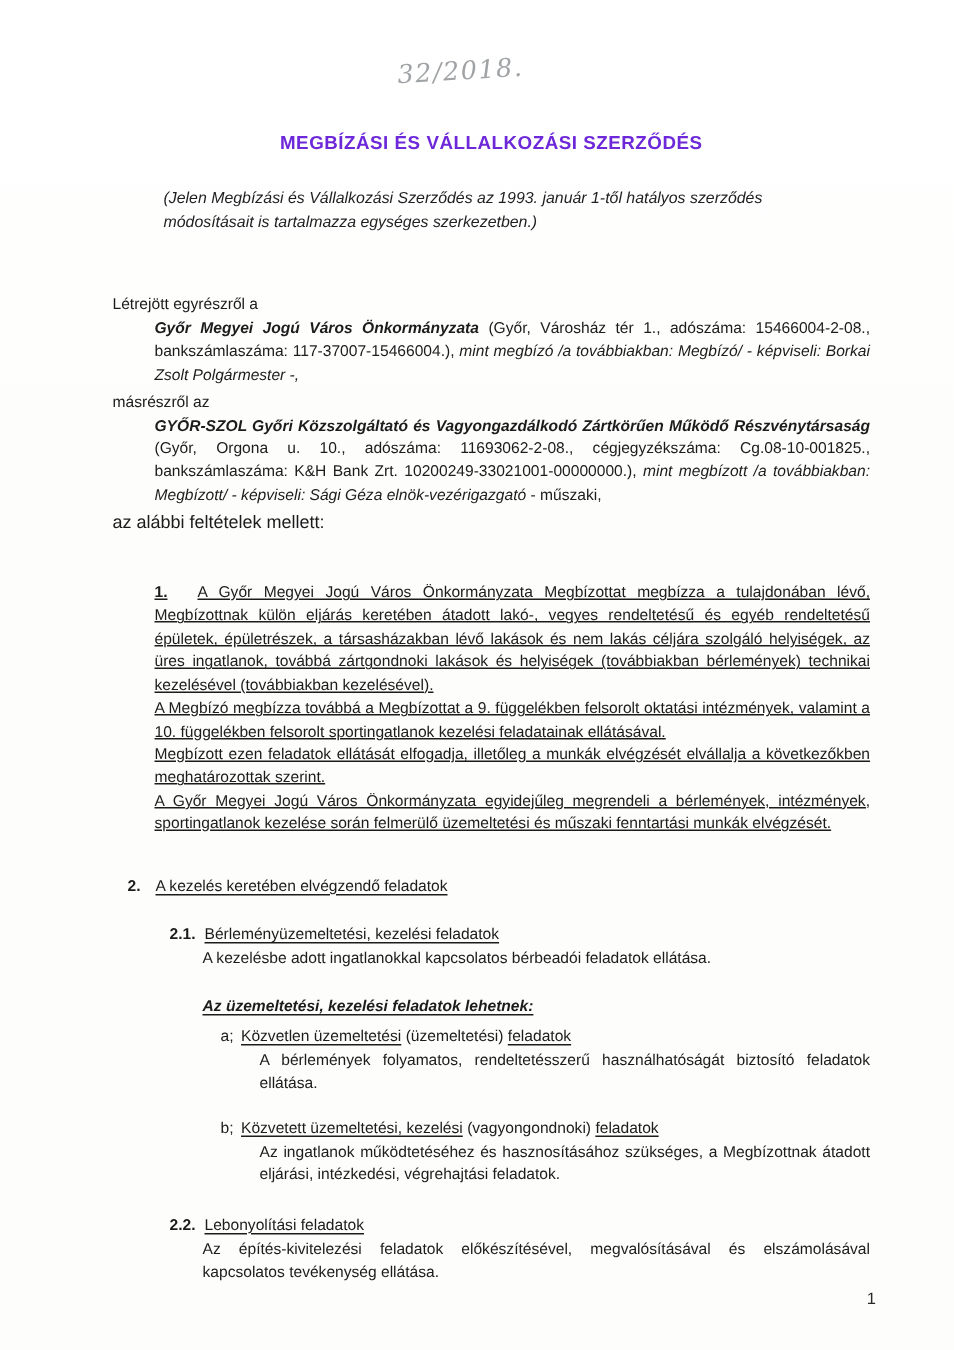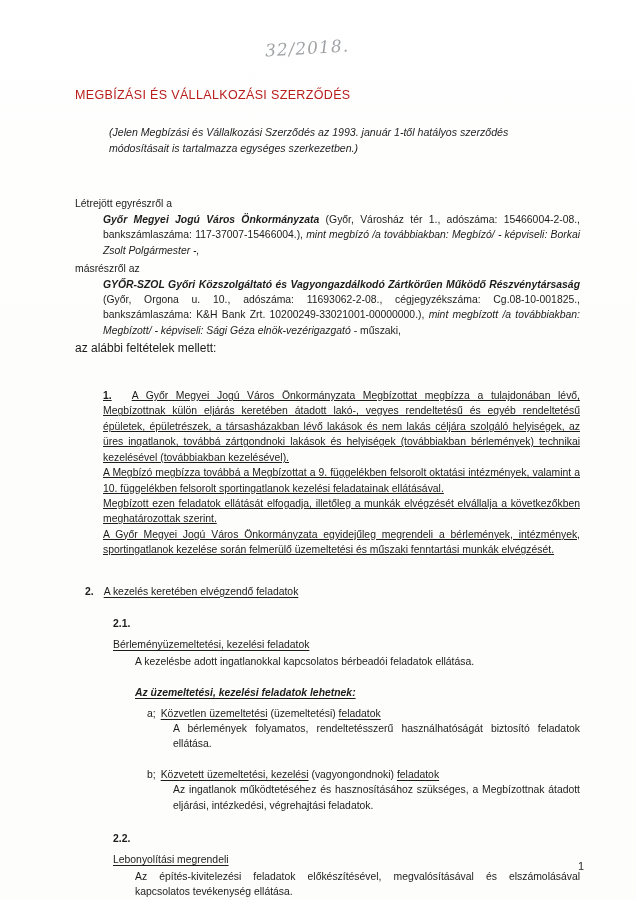--- a/index.html
+++ b/index.html
@@ -50,25 +50,25 @@
     font-size: 17px;
     letter-spacing: 1px;
     color: #8c8f93;
     transform: rotate(-3.5deg);
     opacity: .82;
     font-style: italic;
   }
 
   
   .doc-title {
-    text-align: left;
+    text-align: center;
     font-size: 12.5px;
-    font-weight: normal;
+    font-weight: bold;
     letter-spacing: .35px;
-    color: #b91c1c;
+    color: #6d28d9;
     margin: 0 0 22px 0;
   }
 
   .doc-subtitle {
     font-style: italic;
     font-size: 10.6px;
     line-height: 16px;
     color: #1f1f1f;
     margin: 0 34px 40px 34px;
   }
@@ -139,21 +139,20 @@
   }
 
   .sub {
     margin-top: 17px;
     padding-left: 38px;
   }
   .sub-head {
     display: flex;
     align-items: baseline;
     gap: 6px;
-    flex-direction: column;
   }
   .sub-head .num {
     font-weight: bold;
   }
   .sub-body {
     padding-left: 22px;
     margin-top: 1px;
     text-align: justify;
   }
 
@@ -263,21 +262,21 @@
             <span>b;</span>
             <span><span class="u">Közvetett üzemeltetési, kezelési</span><span> (vagyongondnoki) </span><span class="u">feladatok</span></span>
           </div>
           <div class="item-body">Az ingatlanok működtetéséhez és hasznosításához szükséges, a Megbízottnak átadott eljárási, intézkedési, végrehajtási feladatok.</div>
         </div>
       </div>
 
       <div class="sub last">
         <div class="sub-head">
           <span class="num">2.2.</span>
-          <span class="u">Lebonyolítási megrendeli</span>
+          <span class="u">Lebonyolítási feladatok</span>
         </div>
         <div class="sub-body">Az építés-kivitelezési feladatok előkészítésével, megvalósításával és elszámolásával kapcsolatos tevékenység ellátása.</div>
       </div>
 
     </div>
 
   </div>
 
   <div class="page-number">1</div>
 </div>

